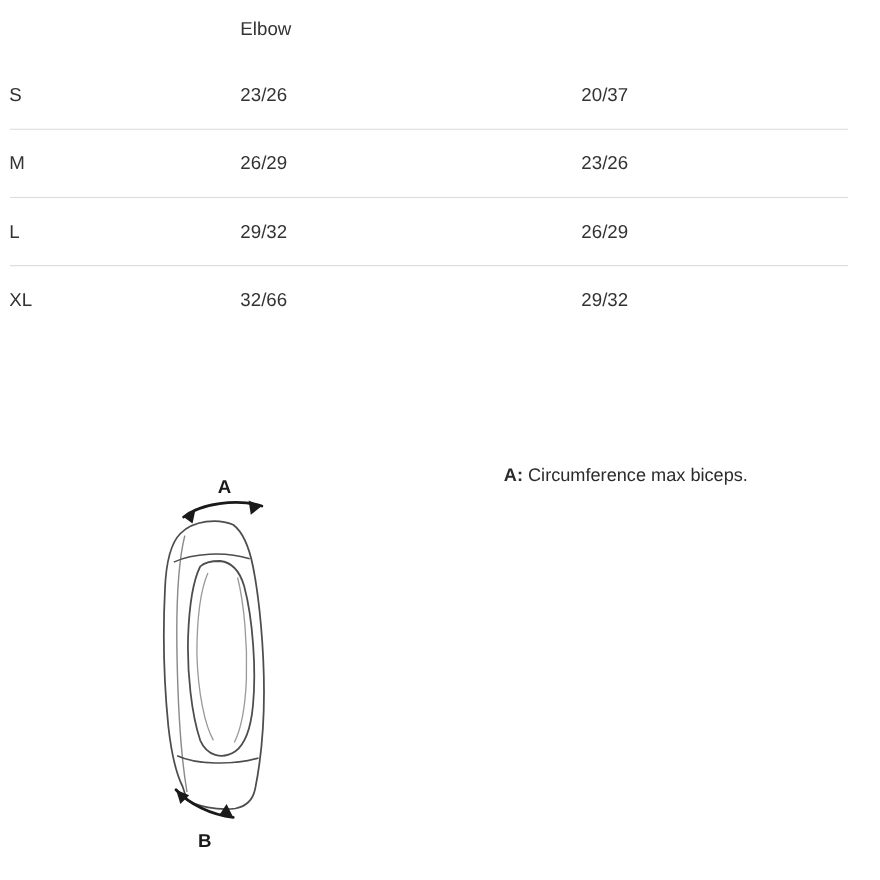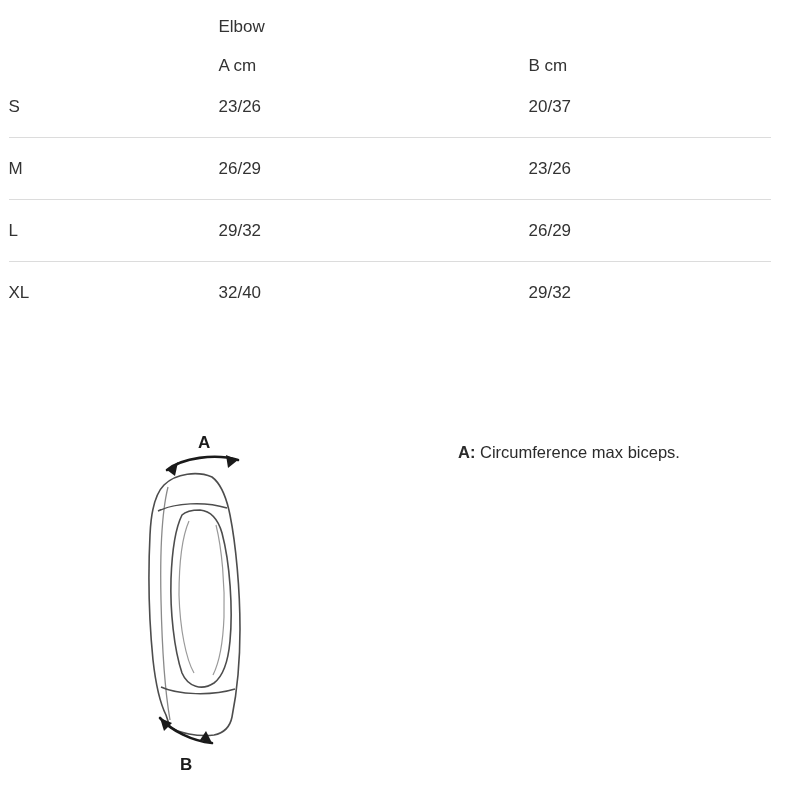--- a/index.html
+++ b/index.html
@@ -75,21 +75,21 @@
     position: absolute;
     left: 120px;
     top: 15px;
     width: 280px;
     height: 360px;
   }
 
   .legend {
     position: absolute;
     left: 458px;
-    top: 42px;
+    top: 22px;
     width: 320px;
   }
   .legend-line {
     font-size: 16.5px;
     color: #2b2b2b;
     margin-bottom: 22px;
     line-height: 1.3;
   }
   .legend-line b {
     font-weight: bold;
@@ -105,43 +105,38 @@
       <col class="col-size">
       <col class="col-a">
       <col class="col-b">
     </colgroup>
     <tbody>
       <tr class="row-title">
         <td class="cell-pad-size"></td>
         <td class="title-cell cell-pad-a">Elbow</td>
         <td class="cell-pad-b"></td>
       </tr>
-      <tr class="row-head">
-        <th class="cell-pad-size"></th>
-        <th class="cell-pad-a">A cm</th>
-        <th class="cell-pad-b">B cm</th>
-      </tr>
       <tr class="row-data">
         <td class="cell-pad-size">S</td>
         <td class="cell-pad-a">23/26</td>
         <td class="cell-pad-b">20/37</td>
       </tr>
       <tr class="row-data">
         <td class="cell-pad-size">M</td>
         <td class="cell-pad-a">26/29</td>
         <td class="cell-pad-b">23/26</td>
       </tr>
       <tr class="row-data">
         <td class="cell-pad-size">L</td>
         <td class="cell-pad-a">29/32</td>
         <td class="cell-pad-b">26/29</td>
       </tr>
       <tr class="row-data last">
         <td class="cell-pad-size">XL</td>
-        <td class="cell-pad-a">32/40</td>
+        <td class="cell-pad-a">32/66</td>
         <td class="cell-pad-b">29/32</td>
       </tr>
     </tbody>
   </table>
 
   <div class="lower">
 
     <div class="diagram">
       <svg width="280" height="360" viewBox="0 0 280 360" xmlns="http://www.w3.org/2000/svg">
 

